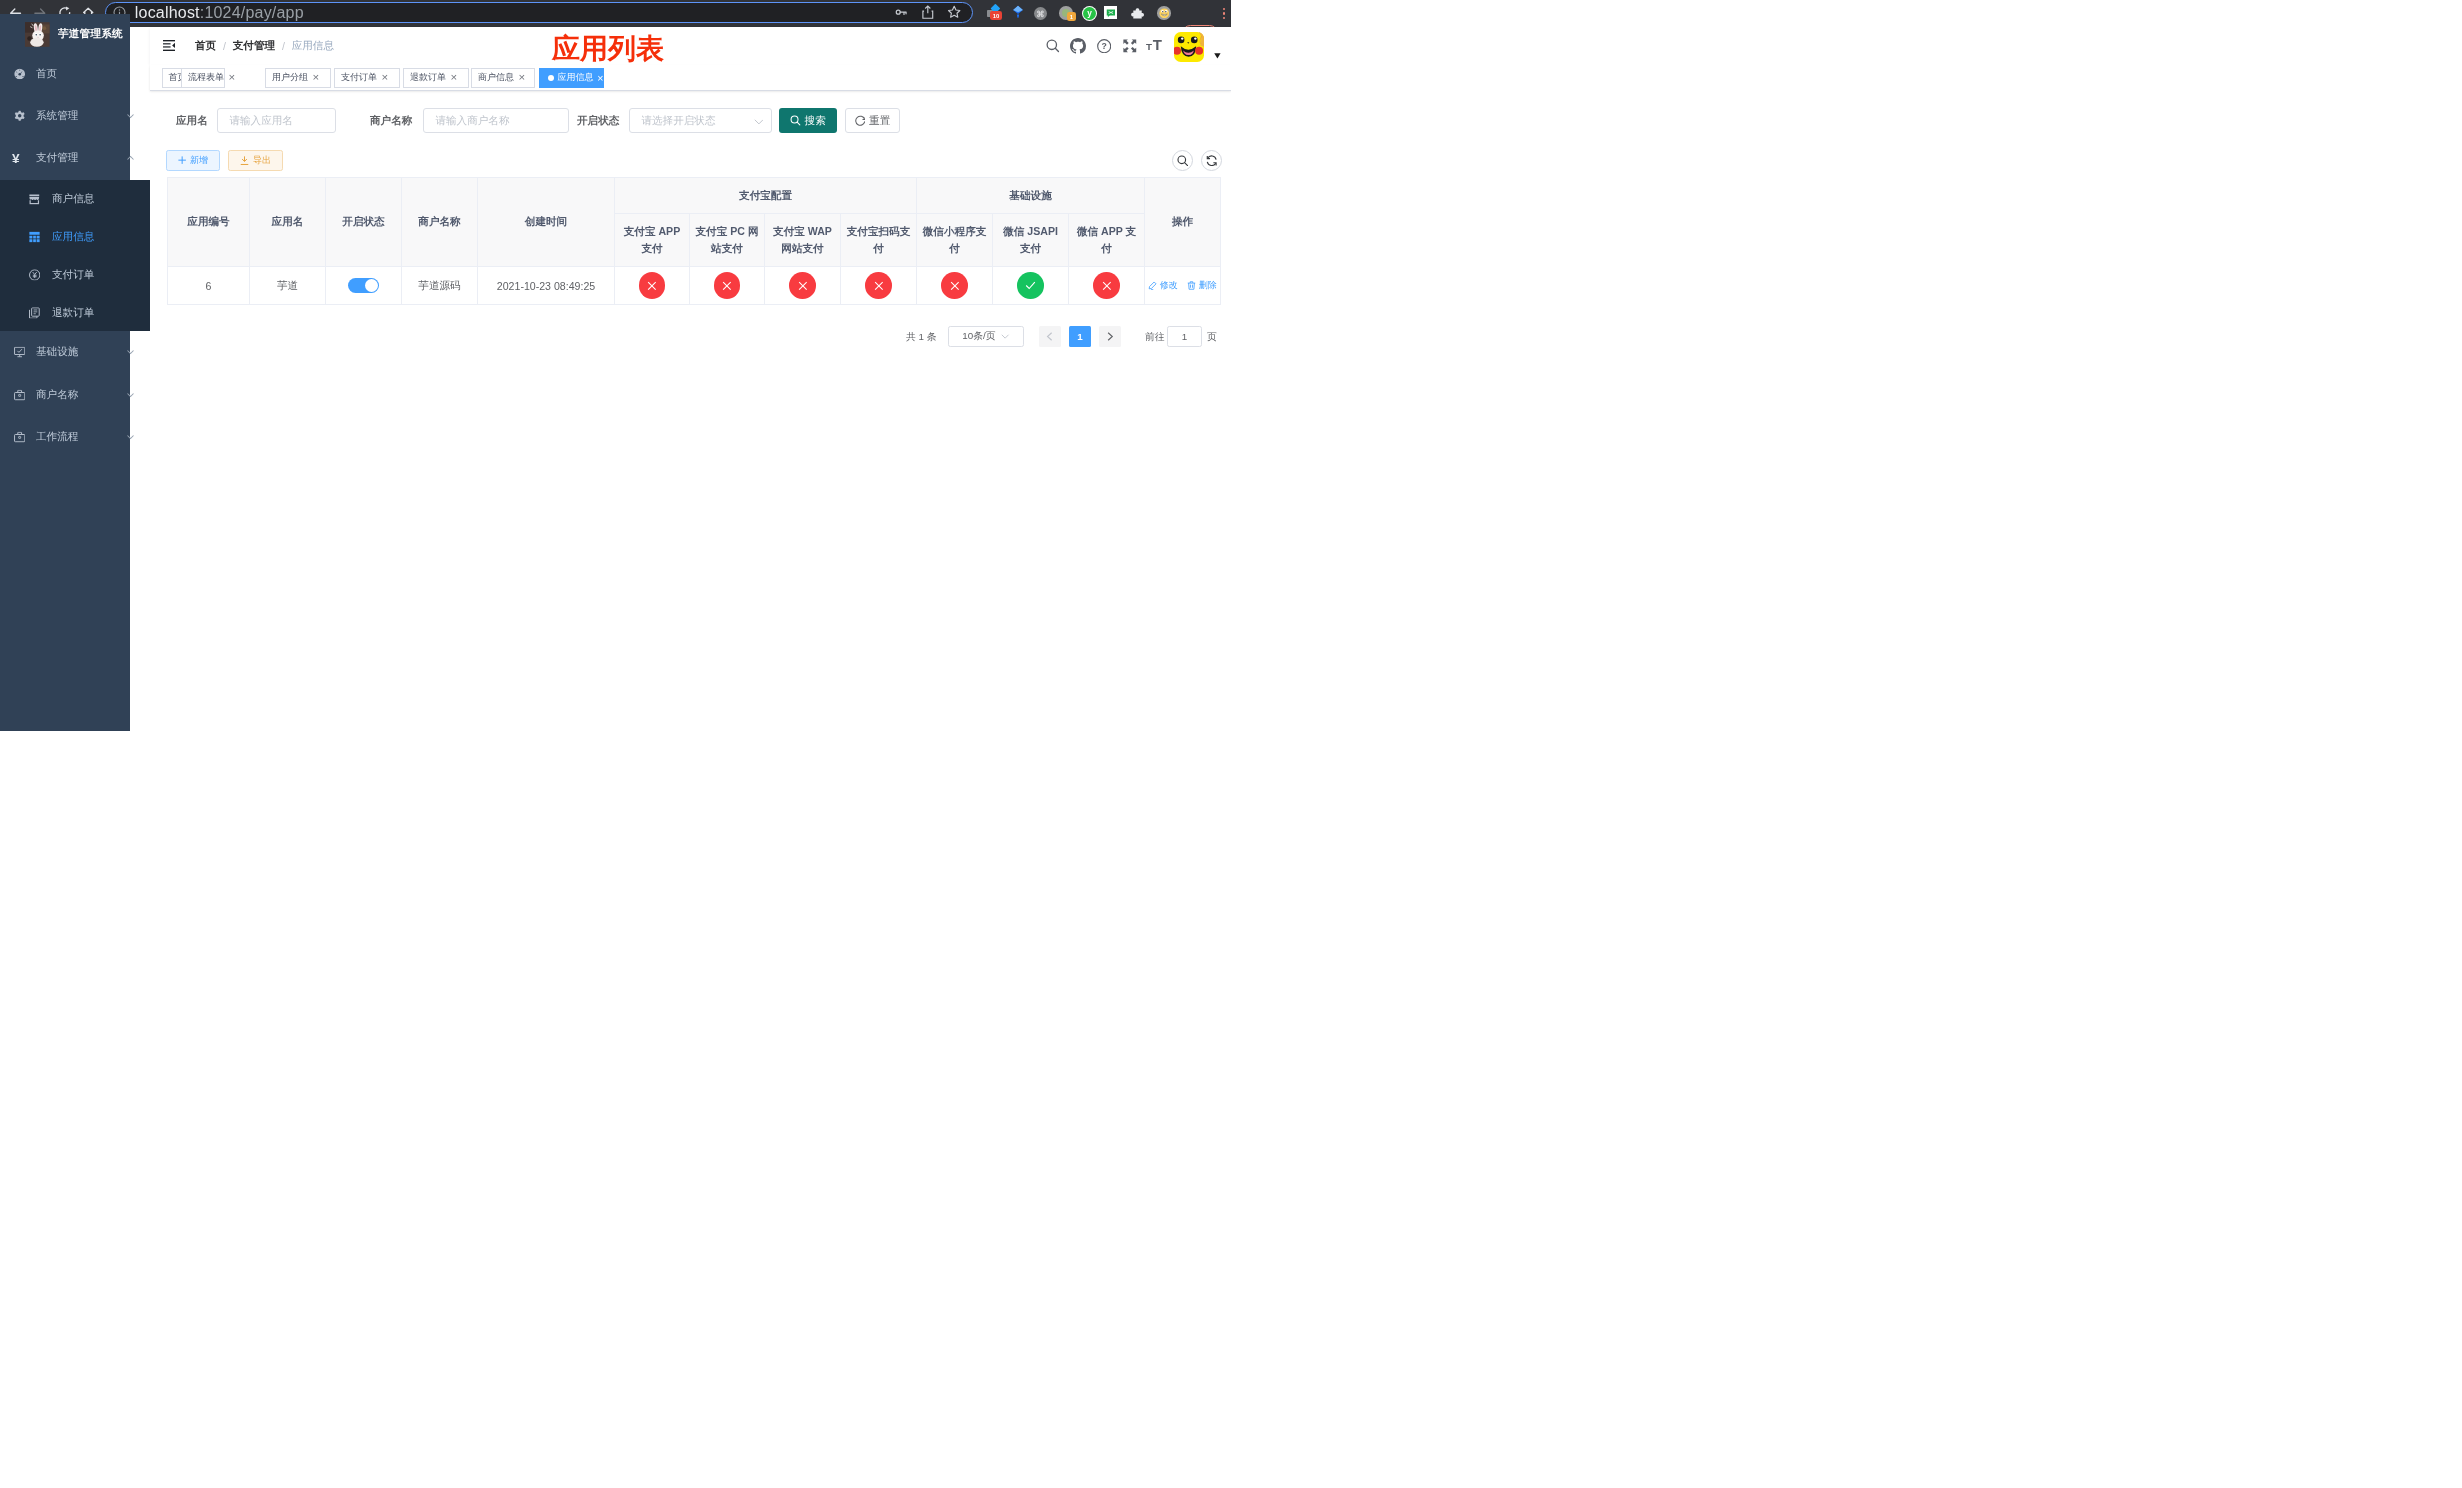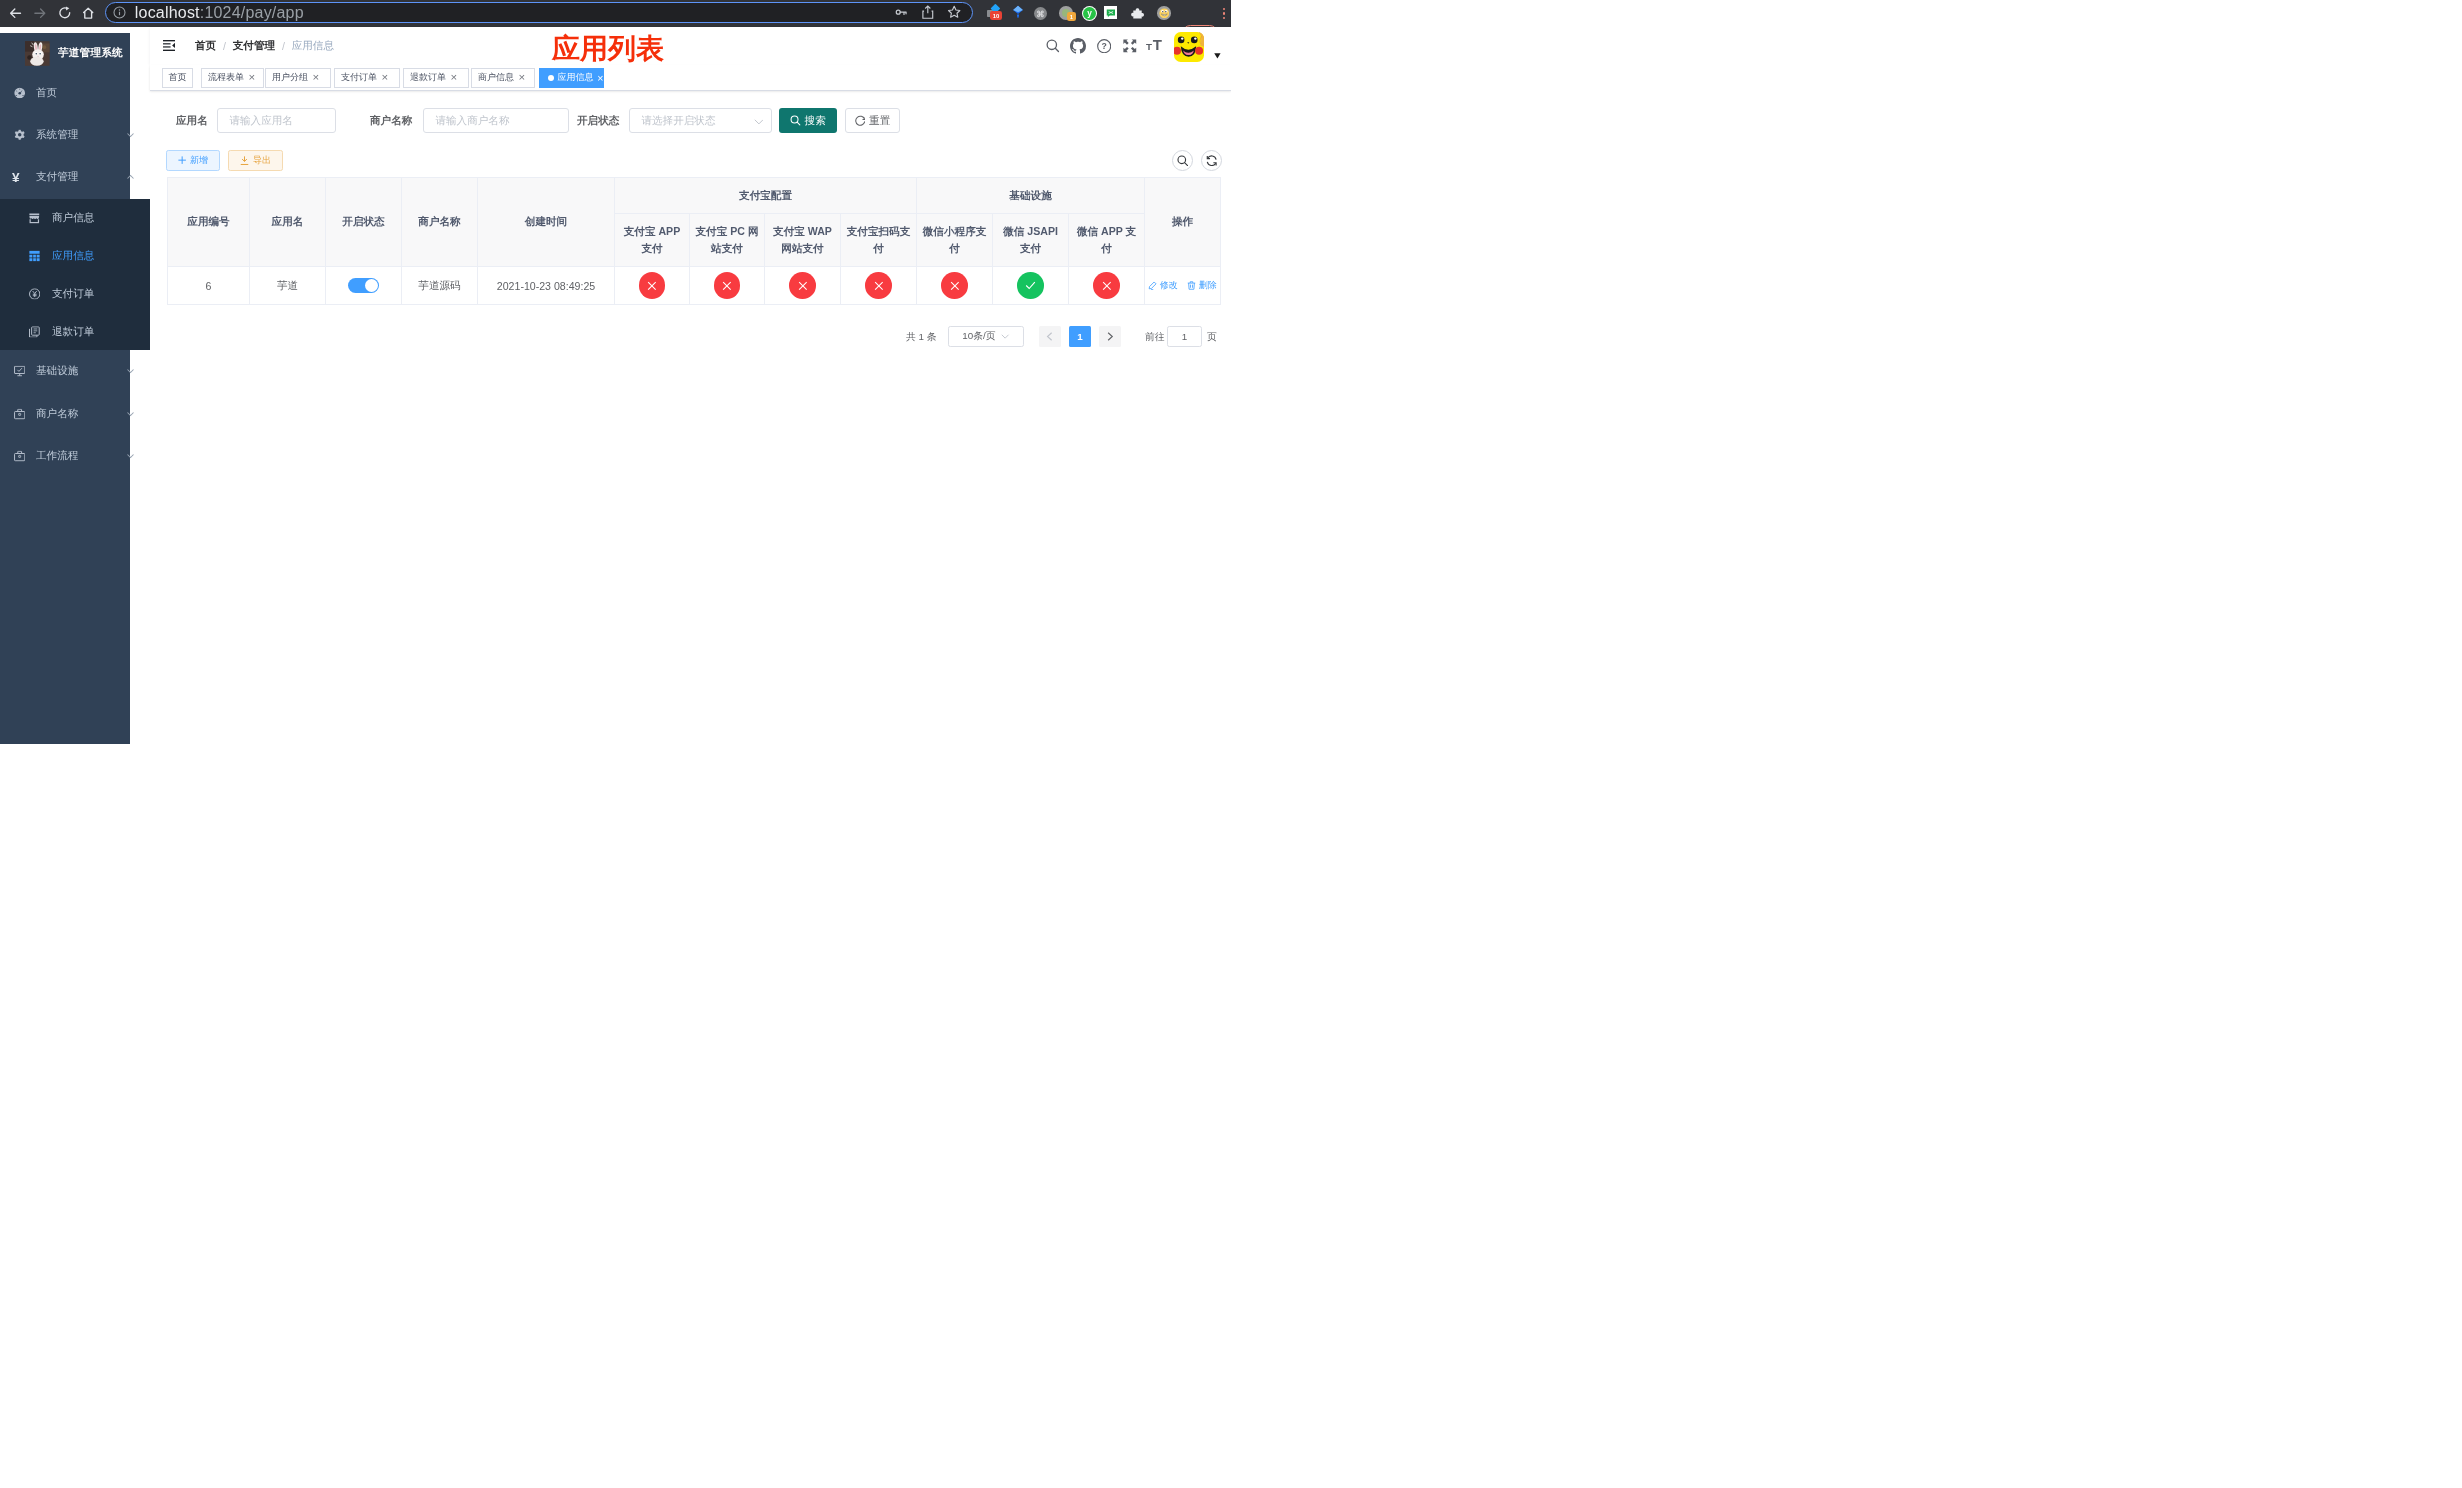--- a/index.html
+++ b/index.html
@@ -8,21 +8,21 @@
 #chrome{position:absolute;left:0;top:0;width:1231px;height:27px;background:#313338;}
 #chrome > svg{position:absolute;}
 #urlbar{position:absolute;left:105px;top:1.9px;width:868px;height:21.6px;border-radius:11px;background:#202124;border:1.7px solid #5d94f8;display:flex;align-items:center;}
 #urltext{font-size:16px;color:#e8eaed;margin-left:9px;letter-spacing:0.2px;}
 #urltext .dim{color:#9aa0a6;}
 .updbtn{position:absolute;left:1182px;top:4.9px;width:36px;height:17px;border:1.1px solid #ee8677;border-radius:9px;color:#ee8677;font-size:9.5px;display:flex;align-items:center;justify-content:center;margin-top:20px;}
 .vdots{position:absolute;left:1223px;top:7.6px;width:2.7px;}
 .vdots div{width:2.4px;height:2.4px;border-radius:50%;background:#ee8677;margin-bottom:2.3px;}
 .extbadge{position:absolute;color:#fff;font-size:6px;font-weight:700;display:flex;align-items:center;justify-content:center;border-radius:2.3px;}
 
-#sidebar{position:absolute;left:0;top:33px;width:130px;height:717px;background:#304156;}
+#sidebar{position:absolute;left:0;top:14px;width:130px;height:717px;background:#304156;}
 #logotitle{position:absolute;left:58px;top:0;height:39px;display:flex;align-items:center;color:#fff;font-weight:700;font-size:10.6px;letter-spacing:0.2px;}
 .mitem{position:absolute;left:0;width:150px;height:42px;color:#bfcbd9;font-size:10.6px;}
 .mitem .txt{position:absolute;left:36px;top:50%;transform:translateY(-50%);}
 .mitem svg.ic{position:absolute;left:13.6px;top:50%;transform:translateY(-50%);}
 .mitem svg.ar{position:absolute;left:126px;top:50%;transform:translateY(-50%);}
 #submenu{position:absolute;left:0;top:166px;width:150px;height:151px;background:#1f2d3d;}
 .sitem{position:absolute;left:0;width:150px;height:38px;color:#bfcbd9;font-size:10.6px;}
 .sitem .txt{position:absolute;left:52px;top:50%;transform:translateY(-50%);}
 .sitem svg.ic{position:absolute;left:29px;top:50%;transform:translateY(-50%);}
 .sitem.active{color:#409eff;}
@@ -322,21 +322,21 @@
         </g>
       </svg>
 <svg class="abs" style="left:1214px;top:53px" width="6.8" height="5.7" viewBox="0 0 9 7.5">
         <path d="M0.3 0.3 H8.7 L4.5 7.3 Z" fill="#1b1b1b"></path>
       </svg>
 </div>
 
 <div id="tags"></div>
 <div id="tagitems">
 <div class="tag" style="left:162px;width:31px;justify-content:center;padding:0">首页</div>
-<div class="tag" style="left:201px;width:63px">流程表单<span class="x">×</span></div>
+<div class="tag" style="left:181px;width:44px">流程表单<span class="x">×</span></div>
 <div class="tag" style="left:265px;width:66px">用户分组<span class="x">×</span></div>
 <div class="tag" style="left:334px;width:66px">支付订单<span class="x">×</span></div>
 <div class="tag" style="left:403px;width:66px">退款订单<span class="x">×</span></div>
 <div class="tag" style="left:471px;width:64px">商户信息<span class="x">×</span></div>
 <div class="tag active" style="left:539px;width:65px;padding:0 4.5px 0 7.6px"><span class="dot"></span>应用信息<span class="x">×</span></div>
 </div>
 
 <div id="form">
 <div class="flabel" style="left:176px">应用名</div>
 <div class="finput" style="left:217px;width:119px">请输入应用名</div>

